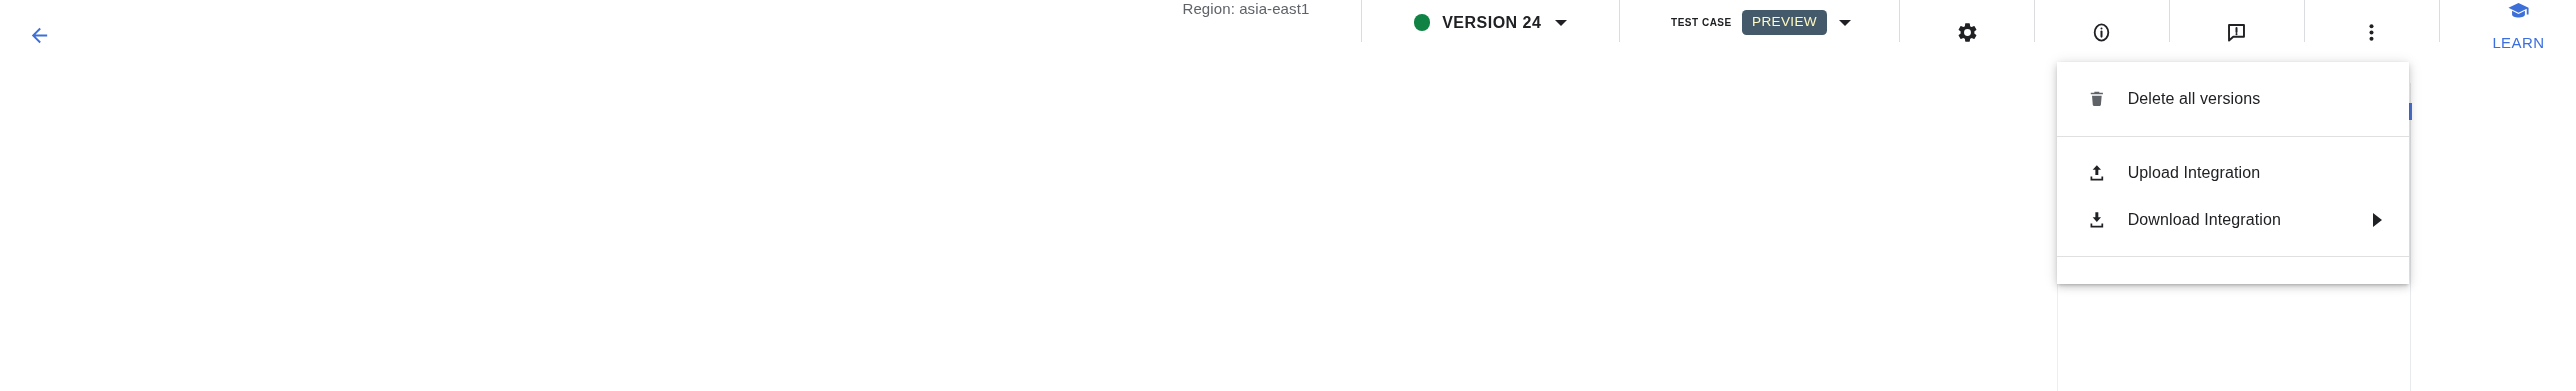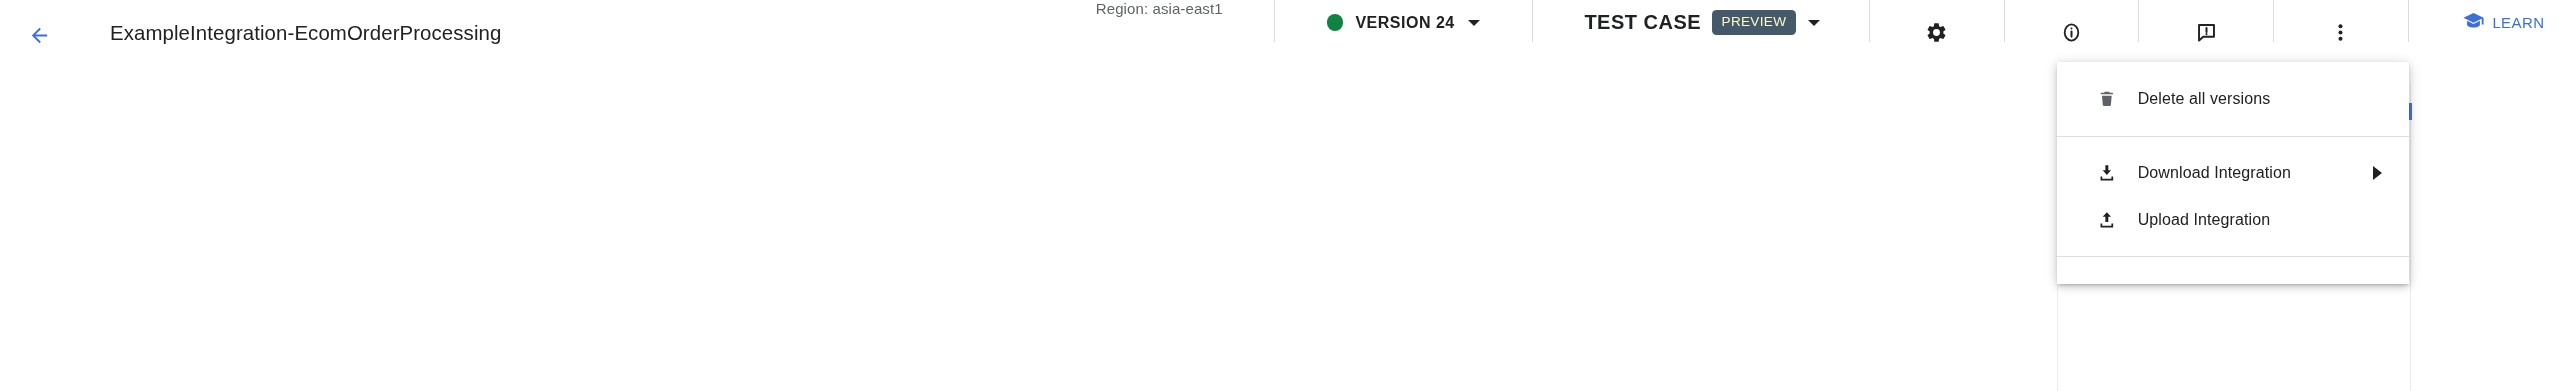--- a/index.html
+++ b/index.html
@@ -113,21 +113,21 @@
   .testcase-chip {
     display: flex;
     align-items: center;
     gap: 10.6px;
     padding: 0 16.6px 0 19.7px;
     height: 45px;
     cursor: pointer;
     white-space: nowrap;
   }
   .testcase-text {
-    font-size: 20px;
+    font-size: 10px;
     font-weight: 700;
     color: #202124;
     letter-spacing: 0.5px;
   }
   .preview-badge {
     background: #44596a;
     color: #fef9c3;
     font-size: 13.6px;
     font-weight: 400;
     letter-spacing: 0.3px;
@@ -148,20 +148,21 @@
   .icon-btn svg { display: block; }
 
   .learn-btn {
     display: flex;
     align-items: center;
     gap: 7.6px;
     padding: 0 18px 0 21px;
     height: 45px;
     cursor: pointer;
     white-space: nowrap;
+    flex-direction: column;
   }
   .learn-text {
     font-size: 15px;
     color: #3b6fe0;
     font-weight: 400;
     letter-spacing: 0.4px;
   }
 
   
   .dropdown-menu {
@@ -174,21 +175,21 @@
                 0 3px 7.6px 0 rgba(0,0,0,.15),
                 0 0.8px 13.6px 0 rgba(0,0,0,.12);
     padding: 13.6px 0 13.6px 0;
     box-sizing: border-box;
     z-index: 20;
   }
   .menu-item {
     display: flex;
     align-items: center;
     height: 47px;
-    padding: 0 15px 0 38px;
+    padding: 0 15px 0 28px;
     box-sizing: border-box;
     cursor: pointer;
     position: relative;
   }
   .menu-icon {
     width: 23px;
     height: 23px;
     display: flex;
     align-items: center;
     justify-content: center;
@@ -253,21 +254,20 @@
 <div class="app-header">
 
   <div class="back-btn">
     <span>
       <svg width="23" height="23" viewBox="0 0 24 24" fill="#3d6fd8">
         <path d="M20 11H7.83l5.59-5.59L12 4l-8 8 8 8 1.41-1.41L7.83 13H20v-2z"></path>
       </svg>
     </span>
   </div>
 
-  <div class="page-title">ExampleIntegration-EcomOrderProcessing</div>
 
   <div class="header-right">
 
     <div class="region-label">Region: asia-east1</div>
 
     <div class="hdr-divider"></div>
 
     <div class="version-chip">
       <span class="status-dot"></span>
       <span class="version-text">VERSION 24</span>
@@ -354,39 +354,39 @@
       <svg width="19.7" height="19.7" viewBox="0 0 24 24" fill="#5f6368">
         <path d="M9 3.4V4.6H4.6v1.9h14.8V4.6H15V3.4H9z"></path>
         <path d="M6.1 8.1h11.8l-.95 11.2c-.06.72-.66 1.3-1.39 1.3H8.44c-.73 0-1.33-.58-1.39-1.3L6.1 8.1z"></path>
       </svg>
     </span>
     <span class="menu-label">Delete all versions</span>
   </div>
 
 
   <div class="menu-divider"></div>
+
+  <div class="menu-item">
+    <span class="menu-icon">
+      <svg width="19.7" height="19.7" viewBox="0 0 24 24" fill="#202124">
+        <path d="M12 2.6l5.1 5.6h-3.3v6.3h-3.6V8.2H6.9L12 2.6z"></path>
+        <path d="M4.3 16.6h2.1v2.6h11.2v-2.6h2.1v4.8H4.3v-4.8z"></path>
+      </svg>
+    </span>
+    <span class="menu-label">Upload Integration</span>
+  </div>
 
   <div class="menu-item">
     <span class="menu-icon">
       <svg width="19.7" height="19.7" viewBox="0 0 24 24" fill="#202124">
         <path d="M10.2 2.6h3.6v6.3h3.3L12 14.5 6.9 8.9h3.3V2.6z"></path>
         <path d="M4.3 16.6h2.1v2.6h11.2v-2.6h2.1v4.8H4.3v-4.8z"></path>
       </svg>
     </span>
     <span class="menu-label">Download Integration</span>
     <span class="submenu-arrow"></span>
   </div>
 
-  <div class="menu-item">
-    <span class="menu-icon">
-      <svg width="19.7" height="19.7" viewBox="0 0 24 24" fill="#202124">
-        <path d="M12 2.6l5.1 5.6h-3.3v6.3h-3.6V8.2H6.9L12 2.6z"></path>
-        <path d="M4.3 16.6h2.1v2.6h11.2v-2.6h2.1v4.8H4.3v-4.8z"></path>
-      </svg>
-    </span>
-    <span class="menu-label">Upload Integration</span>
-  </div>
-
   <div class="menu-divider"></div>
 
 
 </div>
 
 
 </body></html>

